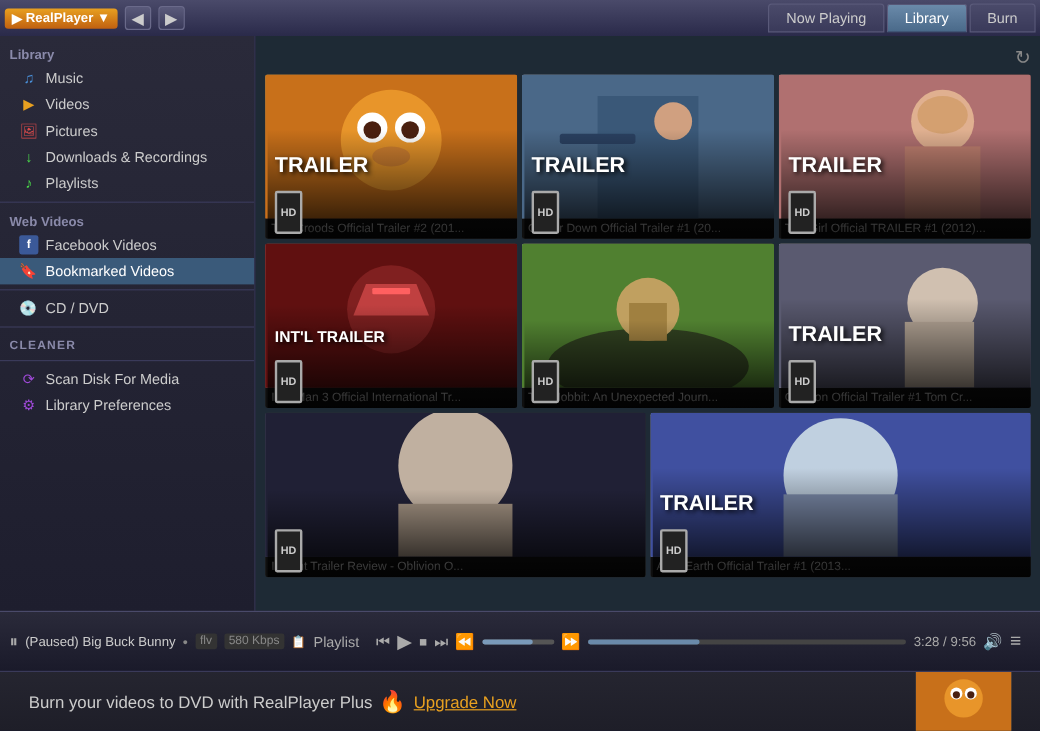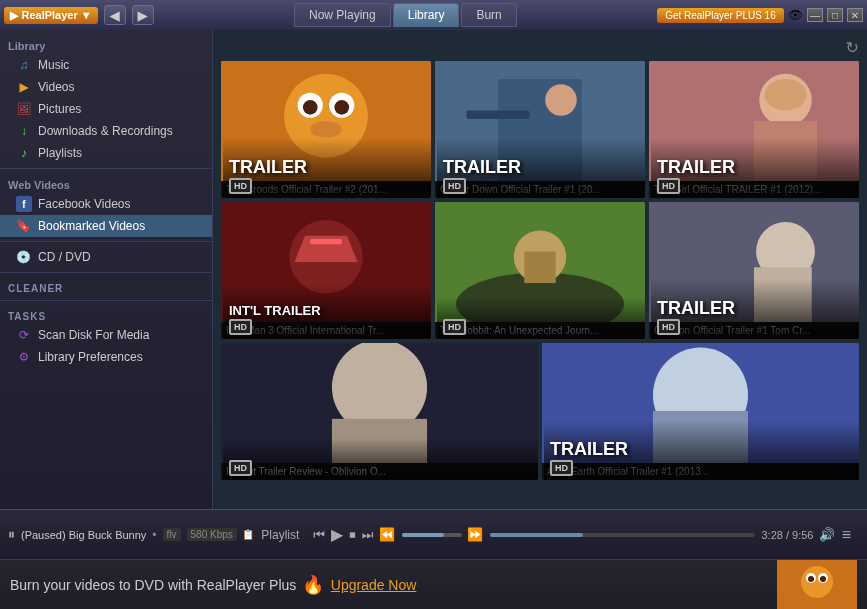--- a/index.html
+++ b/index.html
@@ -88,22 +88,22 @@
       padding: 20px 6px 4px;
     }
     .video-label {
       color: white; font-size: 18px; font-weight: 900;
       text-shadow: 2px 2px 4px black; line-height: 1;
       text-transform: uppercase;
     }
     .video-label.sm { font-size: 13px; }
     .hd-badge {
       display: inline-block; background: #222; border: 2px solid #aaa;
-      color: #ccc; font-size: 9px; font-weight: bold; padding: 1px 3px;
-      border-radius: 2px; margin-top: 2px;
+      color: #ccc; font-size: 9px; font-weight: bold; padding: 11px 3px;
+      border-radius: 2px; margin-top: 13px;
     }
     .video-title {
       background: rgba(0,0,0,0.7); color: #ddd; font-size: 10px;
       padding: 3px 5px; white-space: nowrap; overflow: hidden; text-overflow: ellipsis;
     }
     .video-grid-bottom { display: grid; grid-template-columns: repeat(2, 1fr); gap: 4px; margin-top: 4px; }
 
     
     .player-bar {
       height: 50px; background: linear-gradient(to bottom, #2a2a3a, #1a1a2a);
@@ -113,21 +113,21 @@
     .play-btn {
       background: none; border: none; cursor: pointer; color: #aaa; font-size: 14px;
     }
     .player-progress { flex: 1; height: 4px; background: #444; border-radius: 2px; cursor: pointer; }
     .player-progress-fill { height: 100%; background: #6a8aaa; border-radius: 2px; width: 35%; }
 
     
     .ad-bar {
       height: 50px; background: linear-gradient(to bottom, #252530, #1e1e28);
       border-top: 1px solid #3a3a5a;
-      display: flex; align-items: center; padding: 0 10px;
+      display: flex; align-items: center; padding: 0 24px;
       justify-content: space-between;
     }
     .ad-thumb { width: 80px; height: 50px; background: #444; overflow: hidden; }
 
     
     .content::-webkit-scrollbar { width: 8px; }
     .content::-webkit-scrollbar-track { background: #1a1a2a; }
     .content::-webkit-scrollbar-thumb { background: #4a4a6a; border-radius: 4px; }
 
     
@@ -188,27 +188,20 @@
       <span>▼</span>
     </button>
     <button class="nav-btn">◀</button>
     <button class="nav-btn">▶</button>
   </div>
   <div class="nav-tabs">
     <div class="nav-tab">Now Playing</div>
     <div class="nav-tab active">Library</div>
     <div class="nav-tab">Burn</div>
   </div>
-  <div class="title-bar-right">
-    <button class="get-plus-btn">Get RealPlayer PLUS 16</button>
-    <span>👁</span>
-    <button class="window-btn">—</button>
-    <button class="window-btn">□</button>
-    <button class="window-btn">✕</button>
-  </div>
 </div>
 
 <div class="content-wrapper">
 
   <div class="sidebar">
     <div class="sidebar-group-title">Library</div>
 
     <div class="sidebar-item">
       <span class="icon icon-music">♫</span>
       <span>Music</span>
@@ -249,21 +242,20 @@
       <span class="icon icon-cd">💿</span>
       <span>CD / DVD</span>
     </div>
 
     <hr class="sidebar-divider">
 
     <div class="cleaner-label">CLEANER</div>
 
     <hr class="sidebar-divider">
 
-    <div class="tasks-label">TASKS</div>
 
     <div class="sidebar-item">
       <span class="icon icon-scan">⟳</span>
       <span>Scan Disk For Media</span>
     </div>
     <div class="sidebar-item">
       <span class="icon icon-prefs">⚙</span>
       <span>Library Preferences</span>
     </div>
   </div>

